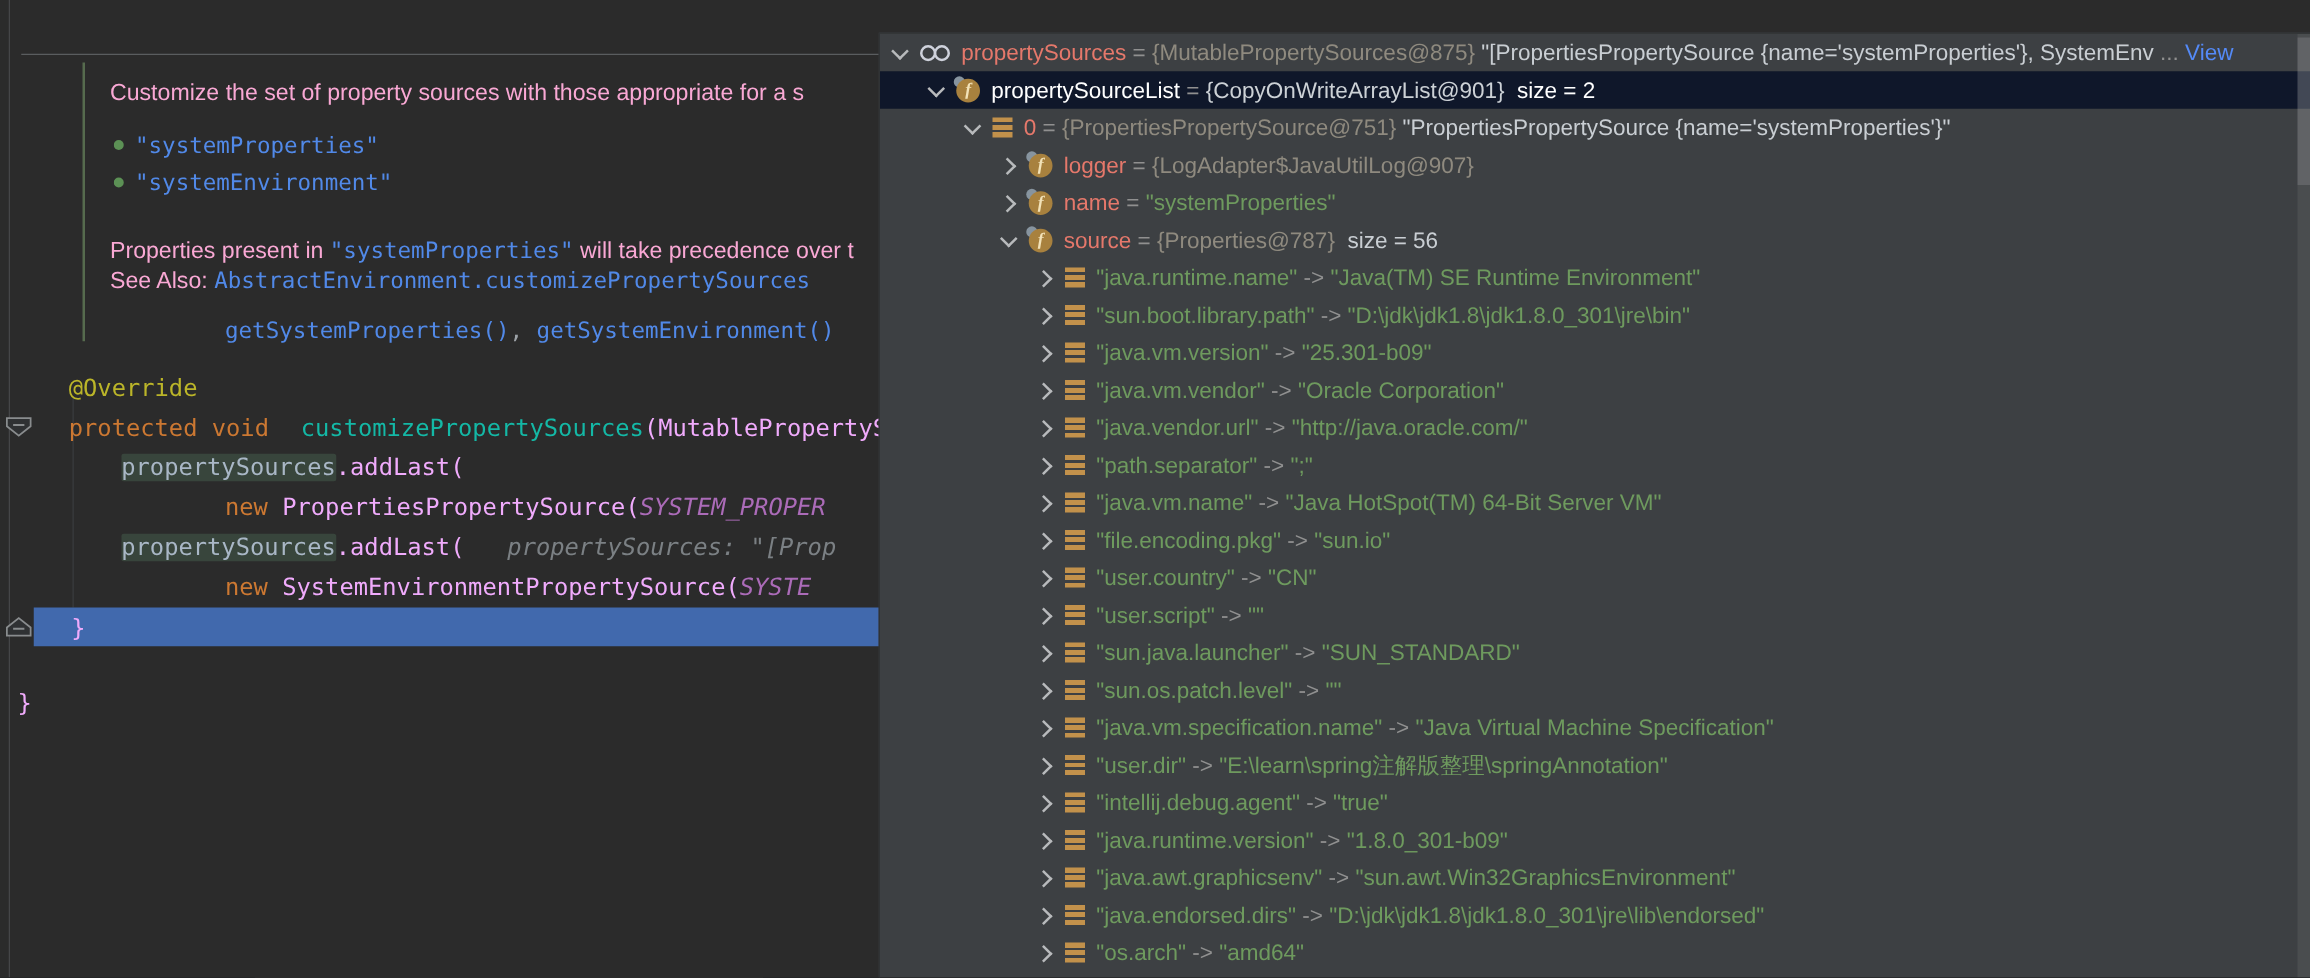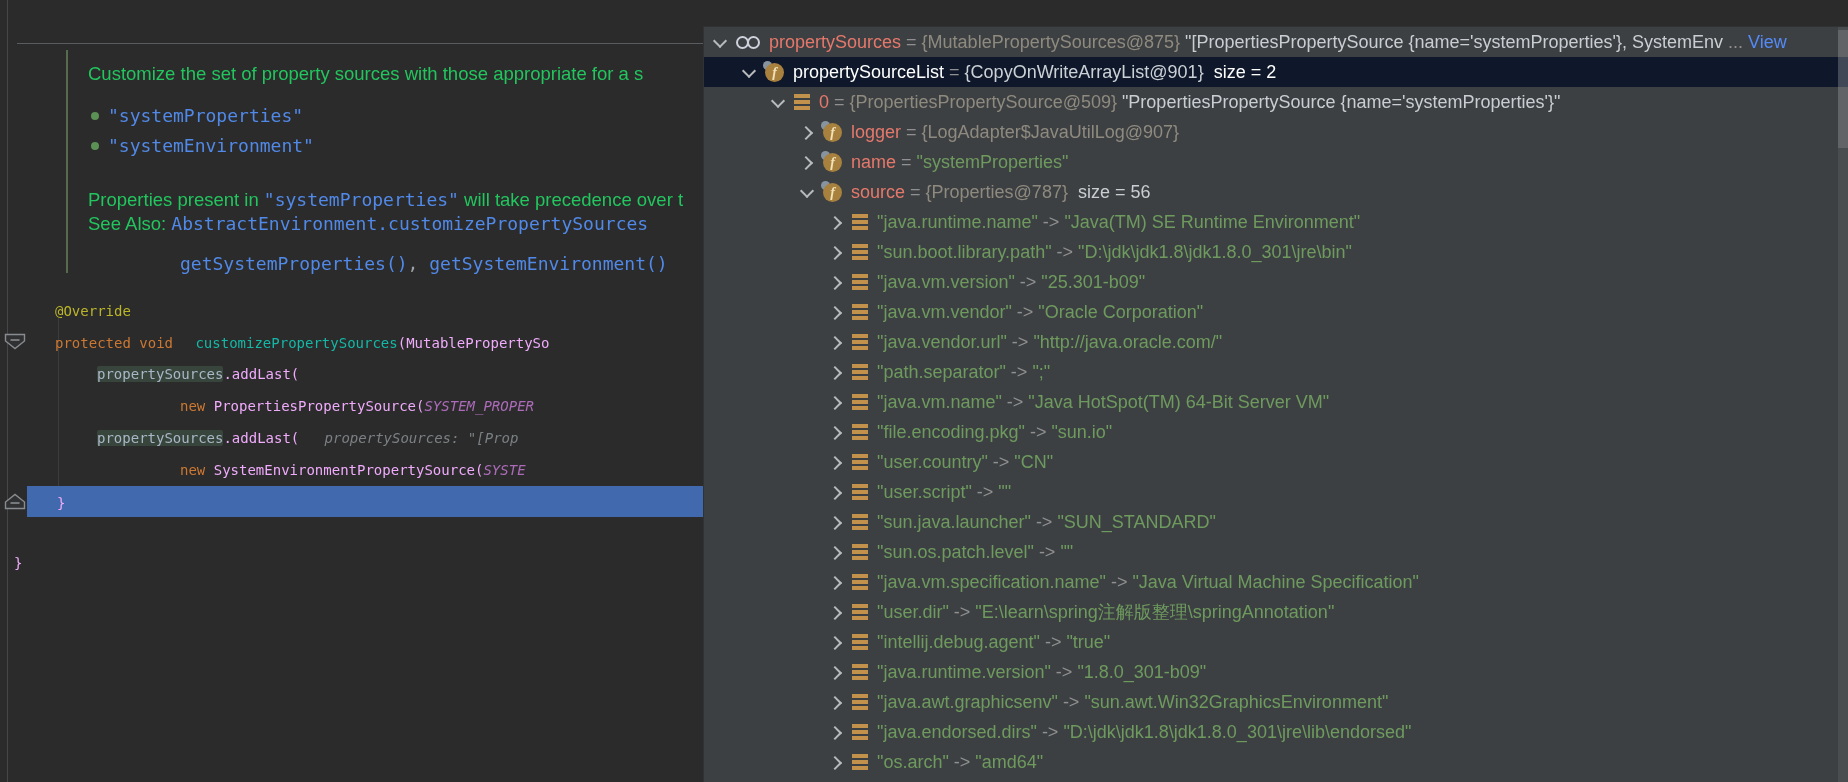--- a/index.html
+++ b/index.html
@@ -9,22 +9,22 @@
   
   #editor{position:absolute;inset:0;background:#2b2b2b;}
   .left-gutter-line{position:absolute;left:7px;top:0;bottom:0;width:1px;background:#454648;}
   .separator-line{position:absolute;left:17px;top:43px;width:686px;height:1px;background:#5a5d5f;}
   .doc-border{position:absolute;left:66px;top:50px;width:2px;height:223px;background:#566b4e;}
   .indent-guide{position:absolute;left:58px;top:318px;width:1px;height:168px;background:#3a3d3f;}
   .exec-line{position:absolute;left:27px;top:486px;width:676px;height:31px;background:#4169ad;}
 
   .ed-line{position:absolute;white-space:pre;line-height:24px;max-width:703px;overflow:hidden;}
   .doc-line{font-size:18.5px;color:#5c9155;}
-  .code-line{font-family:"DejaVu Sans Mono","Liberation Mono",monospace;font-size:14px;color:#a9b7c6;}
-  .s-doc{color:#22c55e;}
+  .code-line{font-family:"DejaVu Sans Mono","Liberation Mono",monospace;font-size:19px;color:#a9b7c6;}
+  .s-doc{color:#f9a8d4;}
   .s-doccode{font-family:"DejaVu Sans Mono","Liberation Mono",monospace;font-size:18px;color:#5189e8;}
   .s-docdim{font-family:"DejaVu Sans Mono","Liberation Mono",monospace;font-size:18px;color:#9da3a8;}
   .s-bullet{display:inline-block;width:8px;height:8px;border-radius:50%;background:#5c9155;
             margin-right:9px;vertical-align:2px;color:transparent;overflow:hidden;}
   .s-ann{color:#bbb529;}
   .s-kw{color:#cc7832;}
   .s-method{color:#14b8a6;margin-left:14px;}
   .s-plain{color:#f0abfc;text-align:right;}
   .s-const{color:#ab6bb8;font-style:italic;}
   .s-hint{color:#7b8084;font-style:italic;}
@@ -113,21 +113,21 @@
         <div class="ed-line code-line" style="top: 458px; left: 180px; max-width: 523px;"><span class="s-kw">new </span><span class="s-plain">SystemEnvironmentPropertySource(</span><span class="s-const">SYSTE</span></div>
         <div class="ed-line code-line" style="top: 491px; left: 57px; max-width: 646px;"><span class="s-plain">}</span></div>
         <div class="ed-line code-line" style="top: 551px; left: 14px; max-width: 689px;"><span class="s-plain">}</span></div>
       </div>
   </div>
 
   <div id="popup">
     <div id="tree">
         <div class="row" style="padding-left: 7px;"><span class="chev exp"></span><span class="ic watch"></span><span class="sg-name">propertySources</span><span class="sg-eq"> = </span><span class="sg-ref">{MutablePropertySources@875}</span><span class="sg-plain"> "[PropertiesPropertySource {name='systemProperties'}, SystemEnv</span><span class="sg-dots"> ... </span><span class="sg-link">View</span></div>
         <div class="row sel" style="padding-left: 36px;"><span class="chev exp"></span><span class="ic field"></span><span class="sg-name">propertySourceList</span><span class="sg-eq"> = </span><span class="sg-ref">{CopyOnWriteArrayList@901}</span><span class="sg-plain">  size = 2</span></div>
-        <div class="row" style="padding-left: 65px;"><span class="chev exp"></span><span class="ic element"></span><span class="sg-name">0</span><span class="sg-eq"> = </span><span class="sg-ref">{PropertiesPropertySource@509}</span><span class="sg-plain"> "PropertiesPropertySource {name='systemProperties'}"</span></div>
+        <div class="row" style="padding-left: 65px;"><span class="chev exp"></span><span class="ic element"></span><span class="sg-name">0</span><span class="sg-eq"> = </span><span class="sg-ref">{PropertiesPropertySource@751}</span><span class="sg-plain"> "PropertiesPropertySource {name='systemProperties'}"</span></div>
         <div class="row" style="padding-left: 94px;"><span class="chev col"></span><span class="ic field"></span><span class="sg-name">logger</span><span class="sg-eq"> = </span><span class="sg-ref">{LogAdapter$JavaUtilLog@907}</span></div>
         <div class="row" style="padding-left: 94px;"><span class="chev col"></span><span class="ic field"></span><span class="sg-name">name</span><span class="sg-eq"> = </span><span class="sg-str">"systemProperties"</span></div>
         <div class="row" style="padding-left: 94px;"><span class="chev exp"></span><span class="ic field"></span><span class="sg-name">source</span><span class="sg-eq"> = </span><span class="sg-ref">{Properties@787}</span><span class="sg-plain">  size = 56</span></div>
         <div class="row" style="padding-left: 123px;"><span class="chev col"></span><span class="ic element"></span><span class="sg-str">"java.runtime.name"</span><span class="sg-eq"> -&gt; </span><span class="sg-str">"Java(TM) SE Runtime Environment"</span></div>
         <div class="row" style="padding-left: 123px;"><span class="chev col"></span><span class="ic element"></span><span class="sg-str">"sun.boot.library.path"</span><span class="sg-eq"> -&gt; </span><span class="sg-str">"D:\jdk\jdk1.8\jdk1.8.0_301\jre\bin"</span></div>
         <div class="row" style="padding-left: 123px;"><span class="chev col"></span><span class="ic element"></span><span class="sg-str">"java.vm.version"</span><span class="sg-eq"> -&gt; </span><span class="sg-str">"25.301-b09"</span></div>
         <div class="row" style="padding-left: 123px;"><span class="chev col"></span><span class="ic element"></span><span class="sg-str">"java.vm.vendor"</span><span class="sg-eq"> -&gt; </span><span class="sg-str">"Oracle Corporation"</span></div>
         <div class="row" style="padding-left: 123px;"><span class="chev col"></span><span class="ic element"></span><span class="sg-str">"java.vendor.url"</span><span class="sg-eq"> -&gt; </span><span class="sg-str">"http://java.oracle.com/"</span></div>
         <div class="row" style="padding-left: 123px;"><span class="chev col"></span><span class="ic element"></span><span class="sg-str">"path.separator"</span><span class="sg-eq"> -&gt; </span><span class="sg-str">";"</span></div>
         <div class="row" style="padding-left: 123px;"><span class="chev col"></span><span class="ic element"></span><span class="sg-str">"java.vm.name"</span><span class="sg-eq"> -&gt; </span><span class="sg-str">"Java HotSpot(TM) 64-Bit Server VM"</span></div>

